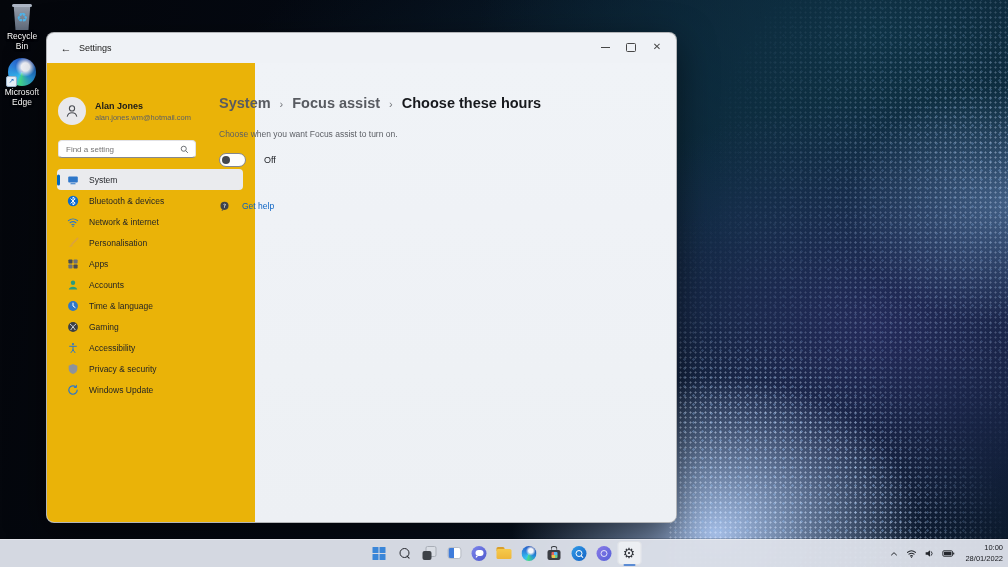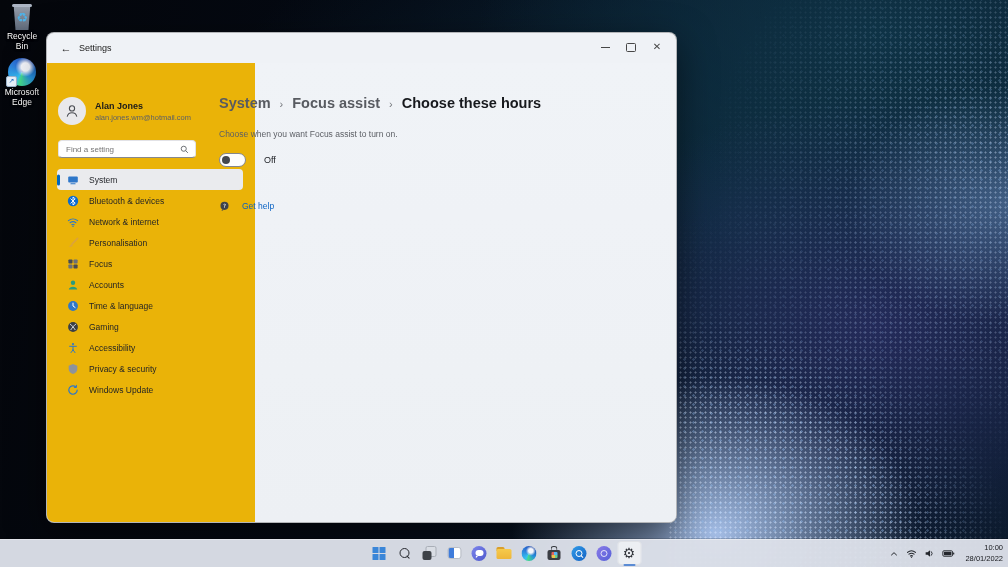--- a/index.html
+++ b/index.html
@@ -247,21 +247,21 @@
         </div>
         <div class="nav-item">
           <span class="nav-ico">
             <svg width="12" height="12" viewBox="0 0 12 12">
                 <rect x="1.4" y="1.4" width="4.1" height="4.1" rx="0.8" fill="#474b52"></rect>
                 <rect x="6.5" y="1.4" width="4.1" height="4.1" rx="0.8" fill="#6b7078"></rect>
                 <rect x="1.4" y="6.5" width="4.1" height="4.1" rx="0.8" fill="#6b7078"></rect>
                 <rect x="6.5" y="6.5" width="4.1" height="4.1" rx="0.8" fill="#474b52"></rect>
               </svg>
           </span>
-          <span class="nav-lbl">Focus</span>
+          <span class="nav-lbl">Apps</span>
         </div>
         <div class="nav-item">
           <span class="nav-ico">
             <svg width="12" height="12" viewBox="0 0 12 12" fill="#2c9b7c">
                 <circle cx="6" cy="3.7" r="2.2"></circle>
                 <path d="M1.8 10.6 a4.3 3.5 0 0 1 8.4 0 z"></path>
               </svg>
           </span>
           <span class="nav-lbl">Accounts</span>
         </div>

